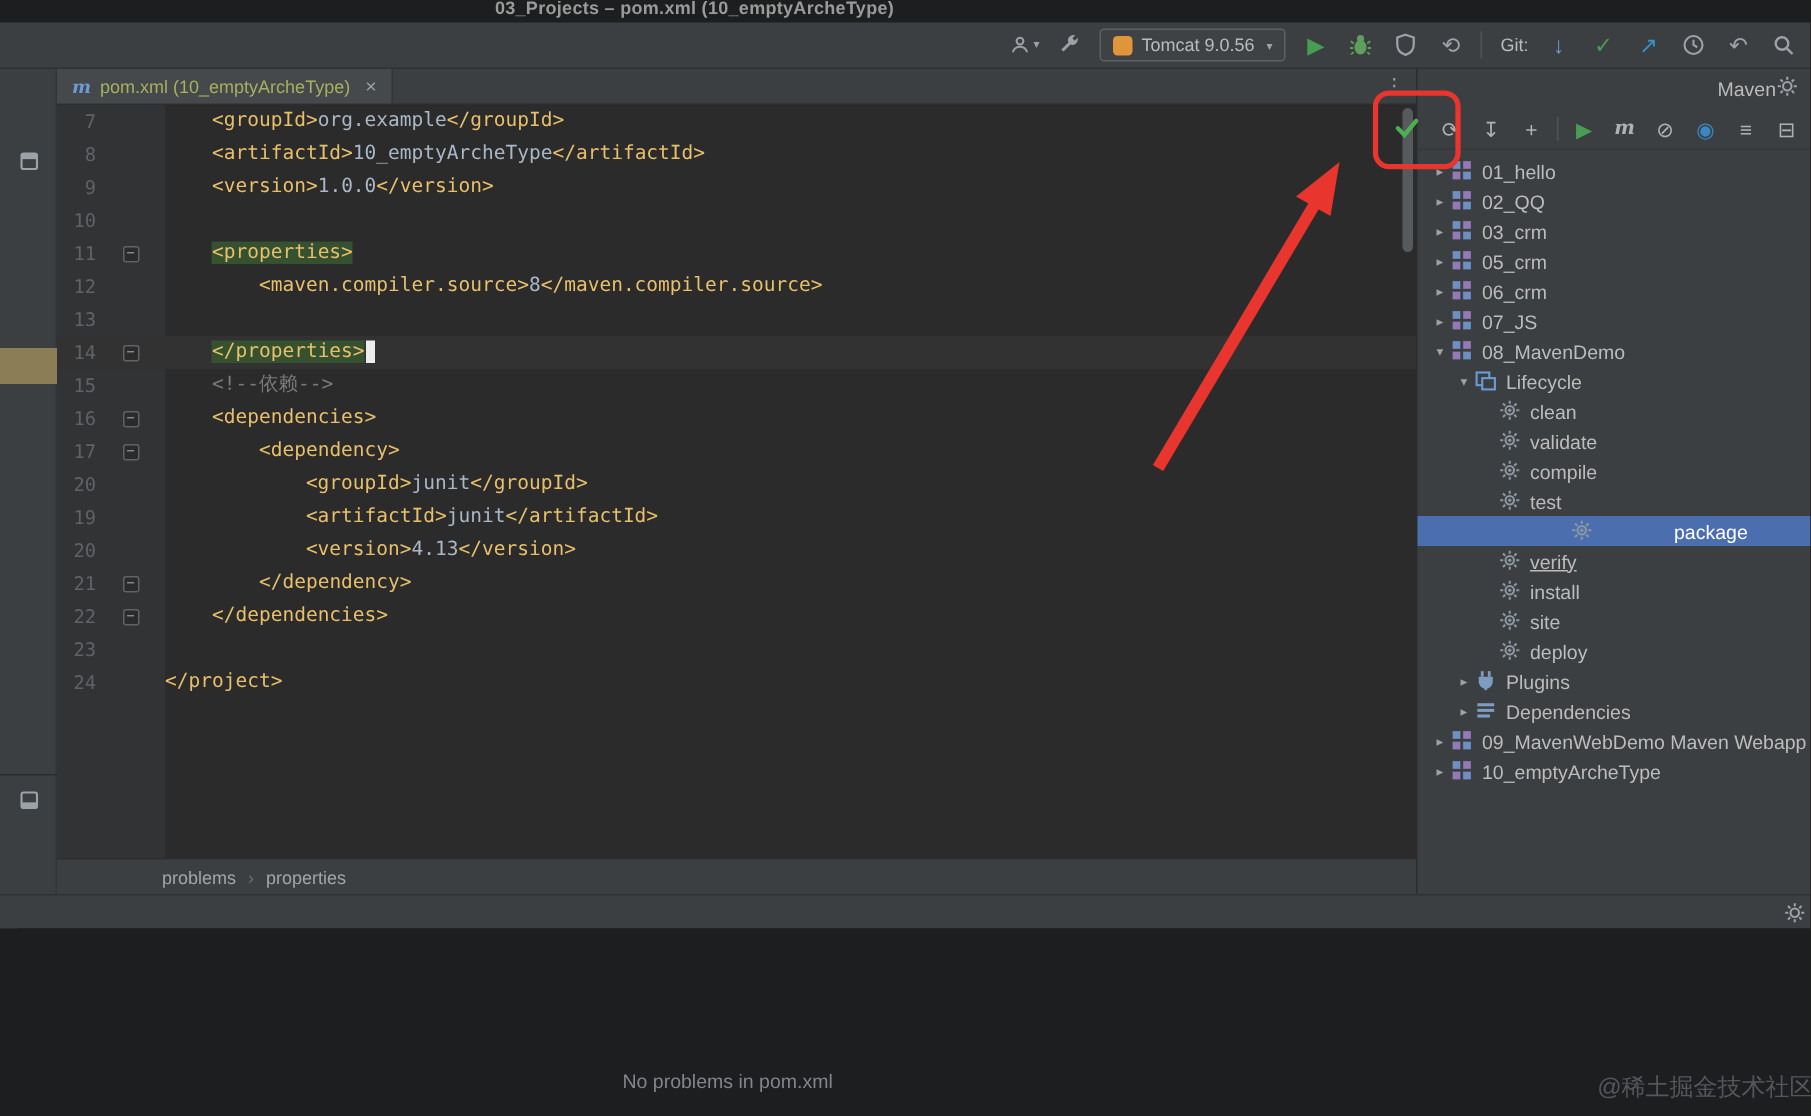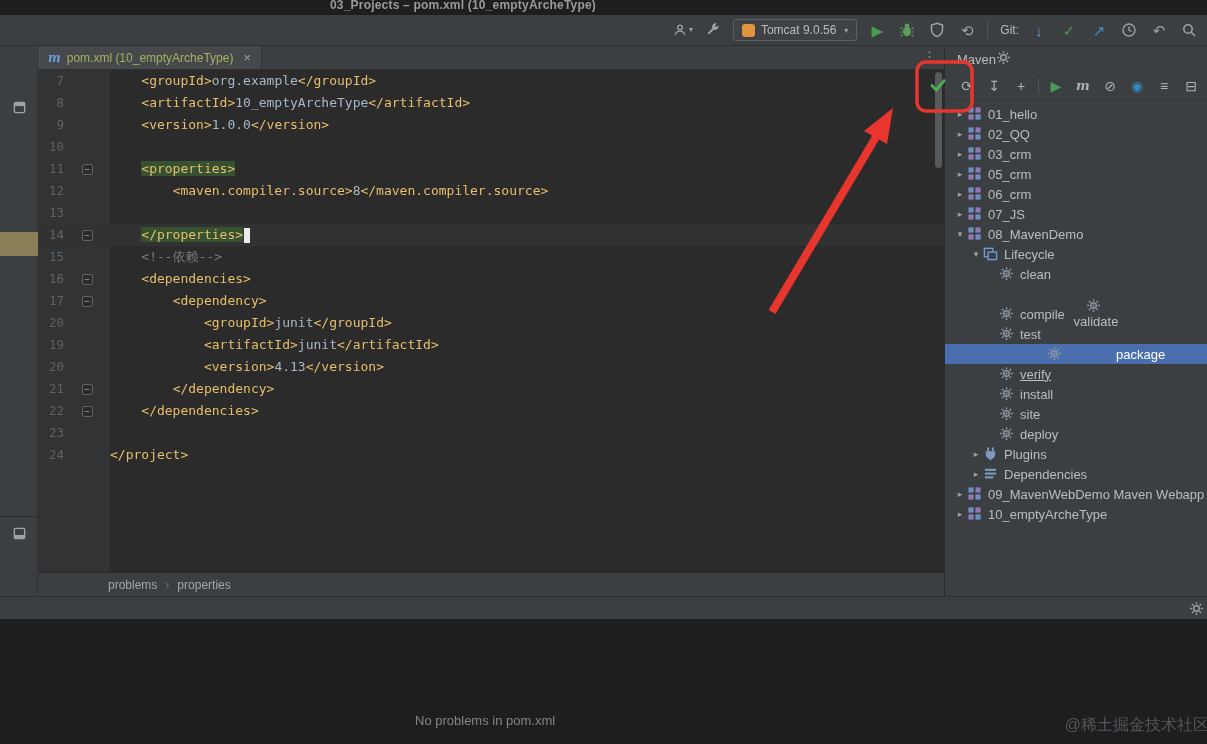--- a/index.html
+++ b/index.html
@@ -56,21 +56,21 @@
   .inspection{position:absolute;left:927px;top:74px;width:22px;height:22px;display:flex;align-items:center;justify-content:center;z-index:3}
   .inspection svg{width:20px;height:20px}
 
   
   .breadcrumbs{position:absolute;left:38px;top:572px;width:906px;height:24px;background:#3c3f41;border-top:1px solid #2b2d2e;display:flex;align-items:center;padding-left:70px;gap:8px;font-size:12px;z-index:2}
   .bc-item{color:#a1a6ab}
   .bc-sep{color:#6d7176;font-size:12px}
 
   
   .maven{position:absolute;left:944px;top:46px;width:263px;height:550px;background:#3c3f41;border-left:1px solid #2a2c2d;z-index:2}
-  .maven-header{height:26px;display:flex;align-items:center;justify-content:flex-start;padding:0 8px 0 12px;color:#bbbbbb;font-size:13px}
+  .maven-header{height:26px;display:flex;align-items:center;justify-content:flex-end;padding:0 8px 0 12px;color:#bbbbbb;font-size:13px}
   .mh-gear svg{width:15px;height:15px}
   .maven-toolbar{height:28px;display:flex;align-items:center;gap:7px;padding-left:12px;border-bottom:1px solid #35383a}
   .mti{width:20px;height:20px;display:flex;align-items:center;justify-content:center;color:#afb1b3;font-size:14px;line-height:1}
   .mti.green{color:#499c54}
   .mti.blue{color:#3a87c2}
   .mti.mbold{font-family:"DejaVu Serif",serif;font-style:italic;font-weight:bold;font-size:13px}
   .mtsep{width:1px;height:16px;background:#515355}
   #maven-tree{padding-top:4px;font-size:13px;color:#bcbcbc}
   .tree-row{height:20px;display:flex;align-items:center}
   .tree-row.selected{color:#ffffff}
@@ -343,21 +343,21 @@
             <svg viewBox="0 0 16 16">
               <g stroke="#8d98a3" stroke-width="1.5" fill="none">
                 <circle cx="8" cy="8" r="3"></circle>
                 <path d="M8 1.2v2.2M8 12.6v2.2M1.2 8h2.2M12.6 8h2.2M3.2 3.2l1.6 1.6M11.2 11.2l1.6 1.6M12.8 3.2l-1.6 1.6M4.8 11.2l-1.6 1.6"></path>
               </g>
               <circle cx="8" cy="8" r="1.2" fill="#8d98a3"></circle>
             </svg>
           </span>
           <span class="tlabel">clean</span>
         </div>
-        <div class="tree-row" style="padding-left: 40px; flex-direction: column;">
+        <div class="tree-row" style="padding-left: 40px;">
           <span class="chev"></span>
           <span class="ticon">
             <svg viewBox="0 0 16 16">
               <g stroke="#8d98a3" stroke-width="1.5" fill="none">
                 <circle cx="8" cy="8" r="3"></circle>
                 <path d="M8 1.2v2.2M8 12.6v2.2M1.2 8h2.2M12.6 8h2.2M3.2 3.2l1.6 1.6M11.2 11.2l1.6 1.6M12.8 3.2l-1.6 1.6M4.8 11.2l-1.6 1.6"></path>
               </g>
               <circle cx="8" cy="8" r="1.2" fill="#8d98a3"></circle>
             </svg>
           </span>

